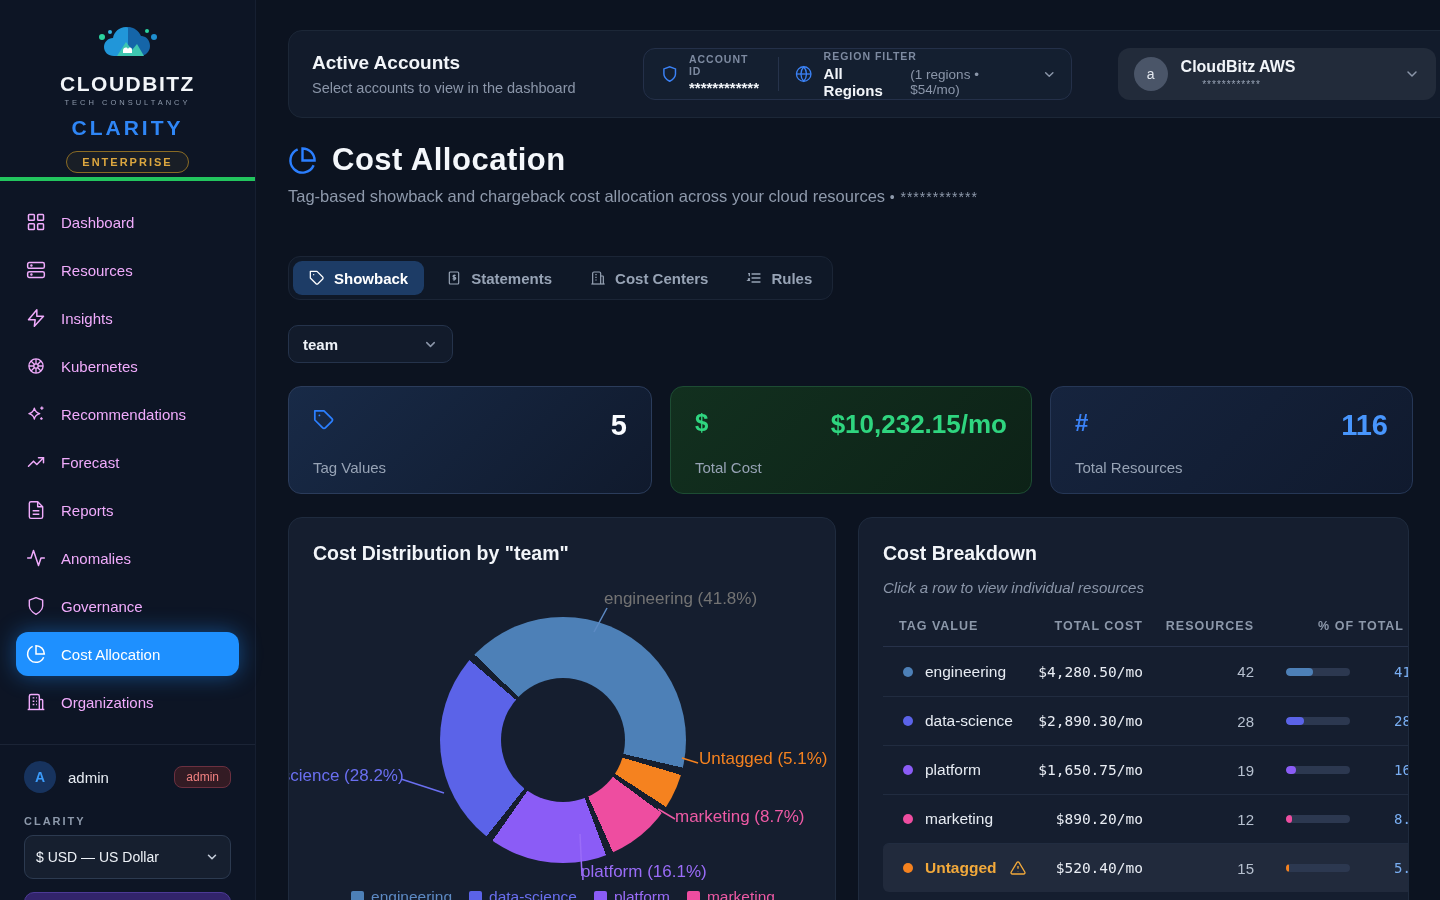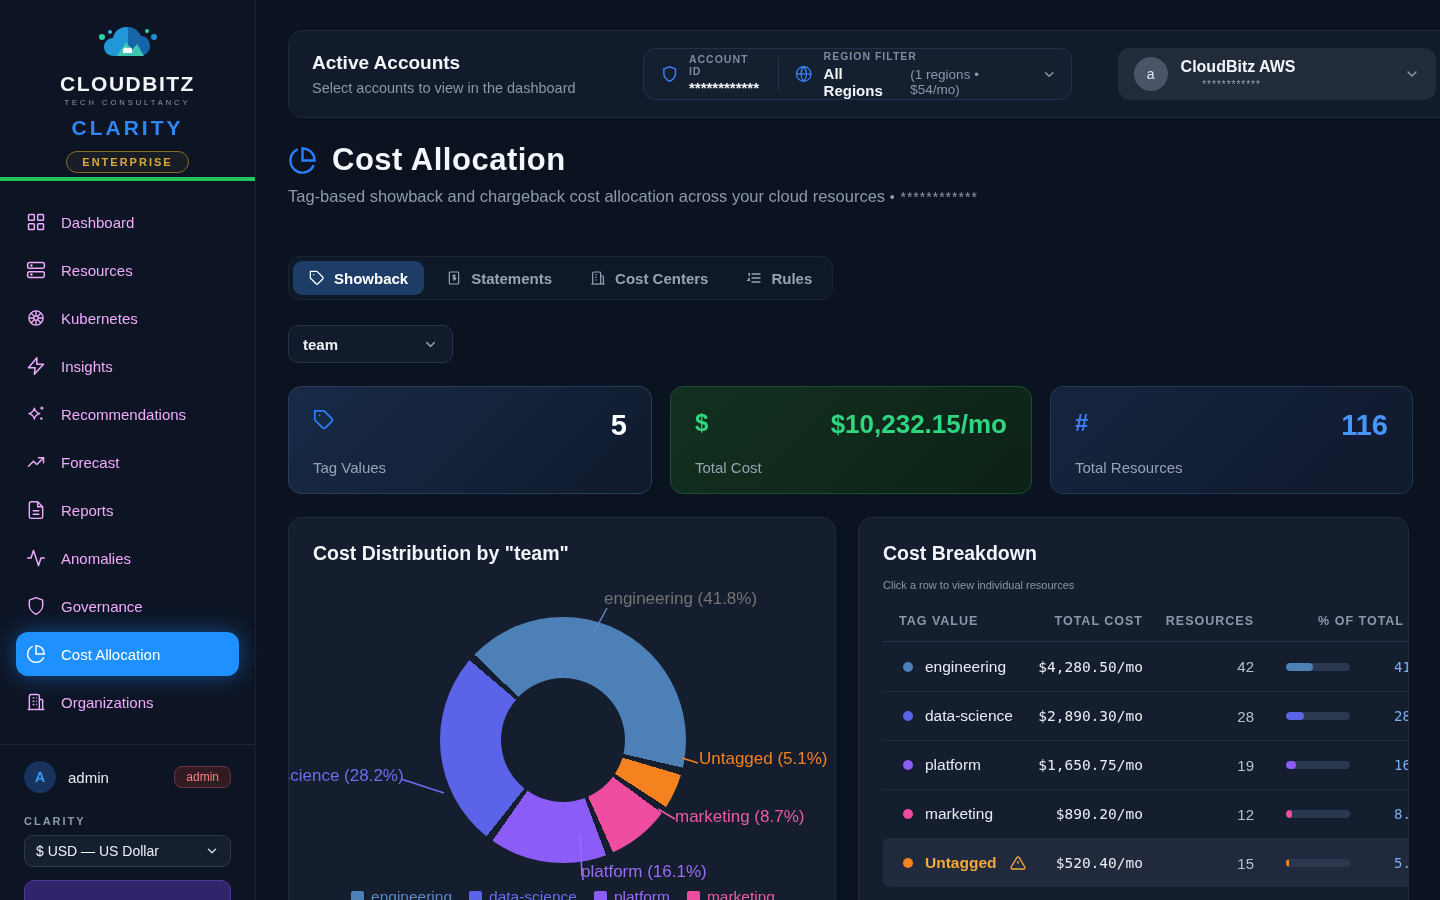--- a/index.html
+++ b/index.html
@@ -25,21 +25,21 @@
     border-radius:12px; box-shadow:0 0 22px rgba(30,144,255,.45); margin-top:2px; margin-bottom:2px; }
   .nav-item .ic { width:20px; height:20px; flex:0 0 20px; }
   .side-foot { margin-top:auto; border-top:1px solid #1b2436; padding:16px 24px 0 24px; height:156px; }
   .user-row { display:flex; align-items:center; }
   .avatar { width:32px; height:32px; border-radius:50%; background:#17335e; color:#3b9bfa;
     font-weight:bold; font-size:14px; display:flex; align-items:center; justify-content:center; }
   .user-name { margin-left:12px; font-size:15px; color:#e7ecf3; }
   .role-badge { margin-left:auto; font-size:12px; color:#f08080; background:#331b24;
     border:1px solid #6b3040; border-radius:8px; padding:3px 11px; }
   .cur-label { margin-top:22px; font-size:11px; letter-spacing:2px; color:#8d99ab; font-weight:bold; }
-  .cur-select { margin-top:8px; width:207px; height:32px; background:#161f2f; border:1px solid #2c3a50;
+  .cur-select { margin-top:8px; width:207px; height:44px; background:#161f2f; border:1px solid #2c3a50;
     border-radius:9px; display:flex; align-items:center; padding:0 11px; font-size:14px; color:#eef2f8; cursor:pointer; }
   .cur-select .chev { margin-left:auto; }
   .purple-btn { margin-top:13px; width:207px; height:30px; border-radius:10px; background:#32246b;
     border:1px solid #4c3a96; cursor:pointer; }
 
   
   .main { margin-left:256px; padding:30px 0 0 32px; width:1184px; }
   .topbar { width:1225px; height:88px; background:#121b2b; border:1px solid #1c2737; border-radius:14px;
     display:flex; align-items:center; padding:0 20px 0 23px; }
   .tb-title { font-size:19px; font-weight:bold; color:#f2f5f9; }
@@ -108,21 +108,21 @@
   .lbl-plat { left:292px; top:344px; }
   .lbl-ds { left:-46px; top:248px; }
   .connectors { position:absolute; left:0; top:0; }
   .legend { position:absolute; left:0; top:370px; width:548px; display:flex; justify-content:center;
     gap:17px; }
   .legend-item { display:flex; align-items:center; gap:7px; font-size:15.5px; }
   .legend-sq { width:13px; height:13px; border-radius:2px; }
 
   
   .bd-card { width:551px; height:420px; padding:24px 0 0 24px; }
-  .bd-sub { margin-top:14px; font-size:11px; color:#8b96a9; }
+  .bd-sub { margin-top:14px; font-size:15px; color:#8b96a9;font-style:italic; }
   .thead { margin-top:23px; display:flex; width:620px; font-size:12.5px; font-weight:bold;
     letter-spacing:1px; color:#8c98aa; padding-bottom:13px; border-bottom:1px solid #27324a; }
   .h1c { flex:0 0 150px; padding-left:16px; }
   .h2c { flex:0 0 110px; text-align:right; }
   .h3c { flex:0 0 111px; text-align:right; }
   .h4c { flex:0 0 150px; text-align:right; }
   .trow { display:flex; align-items:center; width:620px; height:49px; cursor:pointer; }
   .trow + .trow { border-top:1px solid #212c40; }
   .trow.hl { background:#212a3c; border-radius:6px; }
   .c-name { flex:0 0 150px; display:flex; align-items:center; gap:12px; padding-left:20px;
@@ -172,32 +172,32 @@
     <div class="nav-item">
       <svg class="ic" viewBox="0 0 24 24" fill="none" stroke="currentColor" stroke-width="1.8">
           <rect x="2" y="3" width="20" height="7" rx="2"></rect>
           <rect x="2" y="14" width="20" height="7" rx="2"></rect>
           <circle cx="6.5" cy="6.5" r="0.6" fill="currentColor"></circle>
           <circle cx="6.5" cy="17.5" r="0.6" fill="currentColor"></circle>
         </svg>
       <span>Resources</span>
     </div>
     <div class="nav-item">
+      <svg class="ic" viewBox="0 0 24 24" fill="none" stroke="currentColor" stroke-width="1.8" stroke-linejoin="round">
+          <polygon points="13 2 3 14 11 14 10 22 21 10 13 10 13 2"></polygon>
+        </svg>
+      <span>Insights</span>
+    </div>
+    <div class="nav-item">
       <svg class="ic" viewBox="0 0 24 24" fill="none" stroke="currentColor" stroke-width="1.6">
           <circle cx="12" cy="12" r="8.5"></circle>
           <circle cx="12" cy="12" r="2.6"></circle>
           <path d="M12 3.5v6M12 14.6v5.9M3.5 12h6M14.6 12h5.9M6 6l4.2 4.2M18 6l-4.2 4.2M6 18l4.2-4.2M18 18l-4.2-4.2"></path>
         </svg>
       <span>Kubernetes</span>
-    </div>
-    <div class="nav-item">
-      <svg class="ic" viewBox="0 0 24 24" fill="none" stroke="currentColor" stroke-width="1.8" stroke-linejoin="round">
-          <polygon points="13 2 3 14 11 14 10 22 21 10 13 10 13 2"></polygon>
-        </svg>
-      <span>Insights</span>
     </div>
     <div class="nav-item">
       <svg class="ic" viewBox="0 0 24 24" fill="none" stroke="currentColor" stroke-width="1.6" stroke-linejoin="round">
           <path d="M10 5c.9 4 2.4 5.6 6.5 6.5-4.1.9-5.6 2.4-6.5 6.5-.9-4.1-2.4-5.6-6.5-6.5C7.6 10.6 9.1 9 10 5z"></path>
           <path d="M19 3v4M17 5h4M18.5 16v3M17 17.5h3"></path>
         </svg>
       <span>Recommendations</span>
     </div>
     <div class="nav-item">
       <svg class="ic" viewBox="0 0 24 24" fill="none" stroke="currentColor" stroke-width="1.8" stroke-linecap="round" stroke-linejoin="round">

